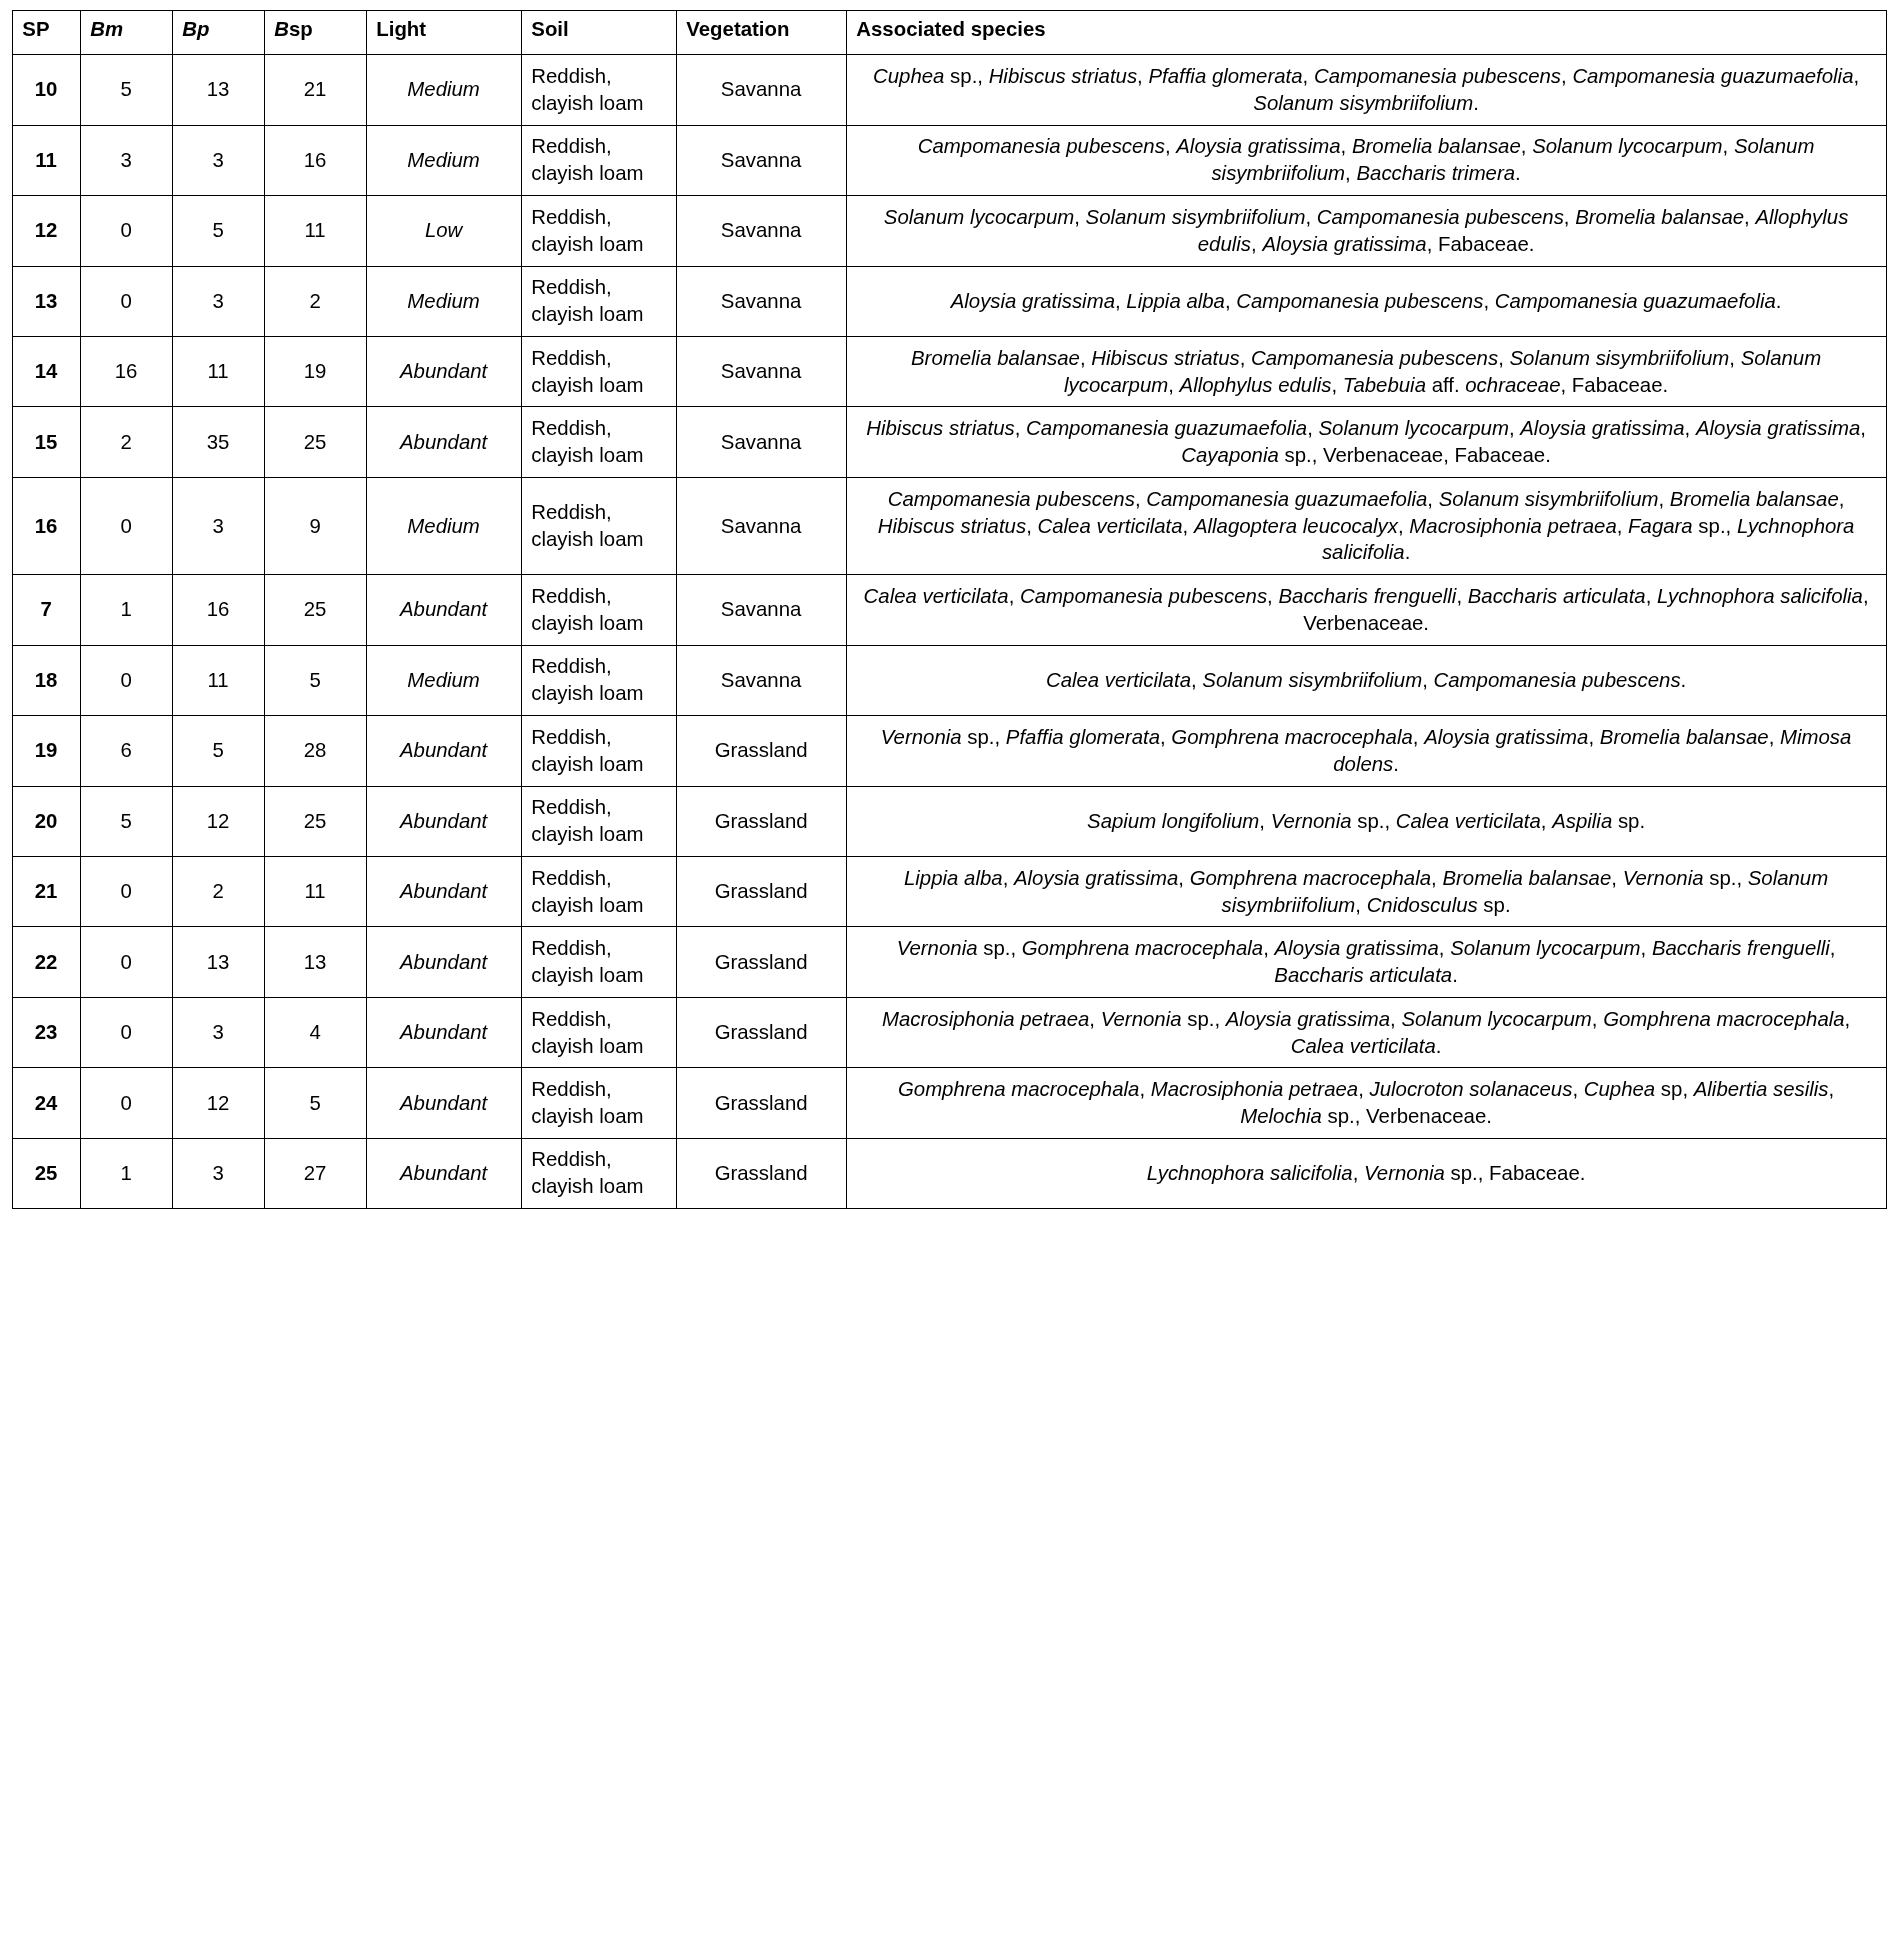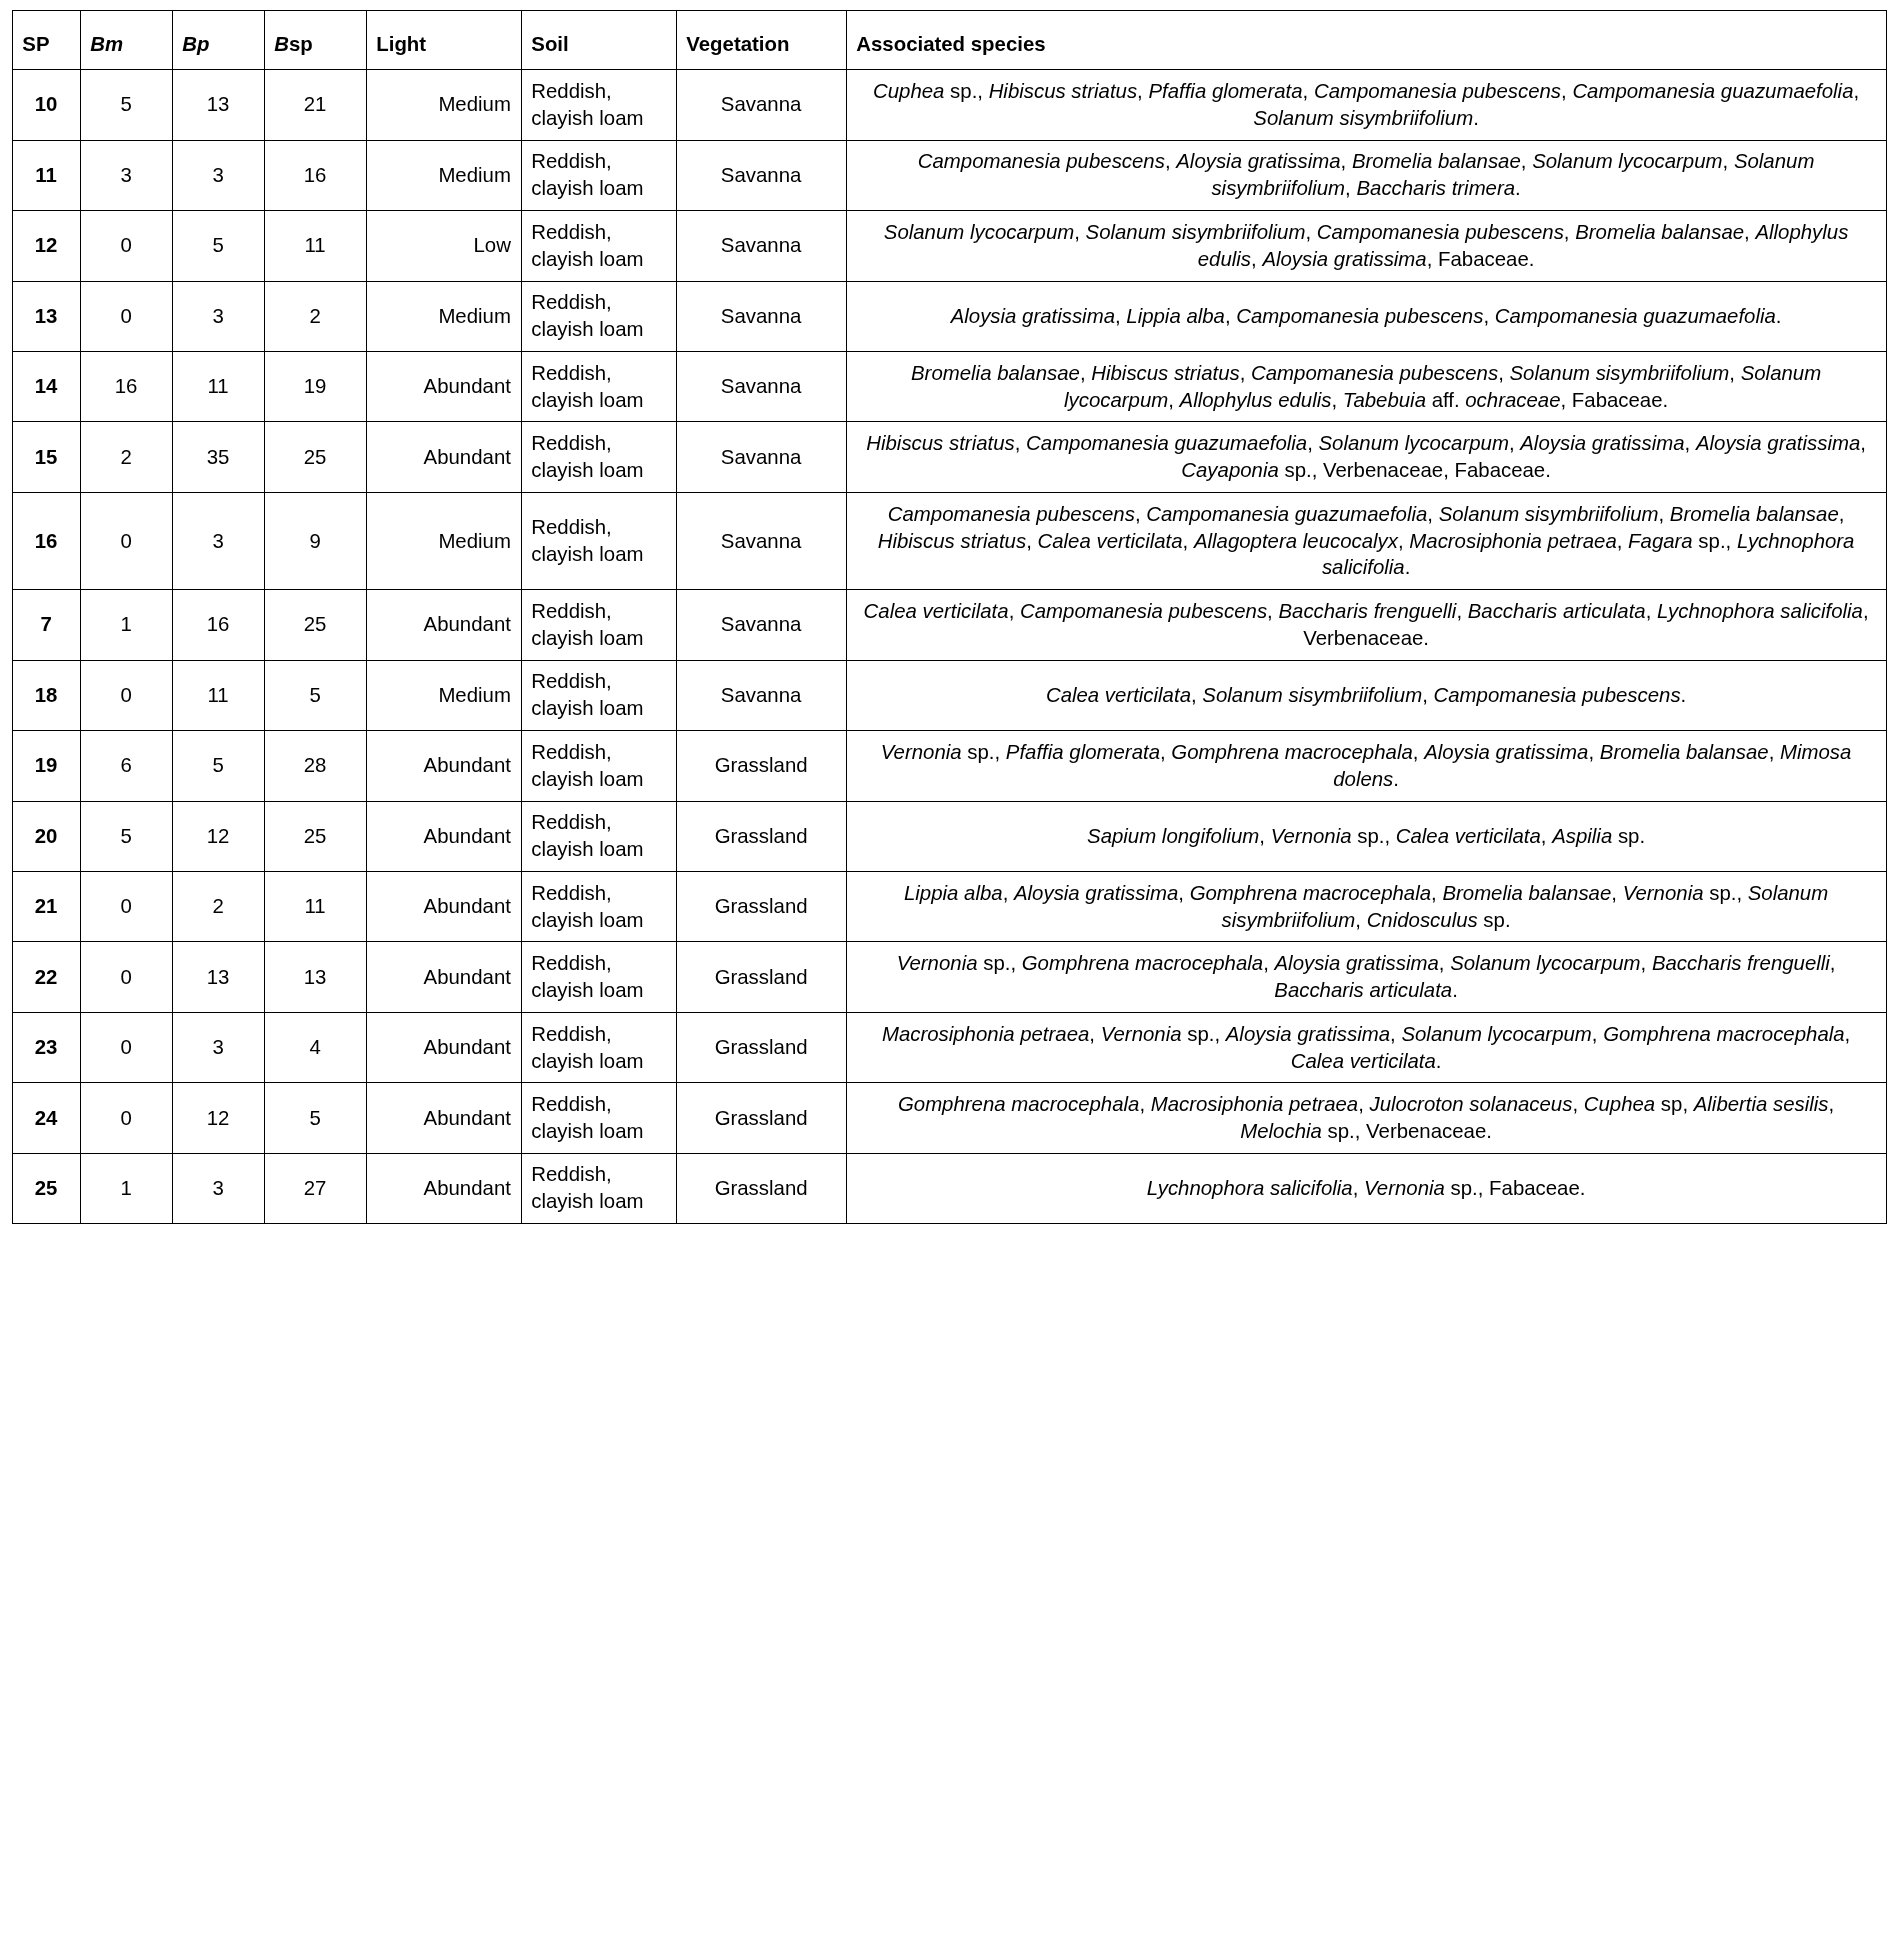--- a/index.html
+++ b/index.html
@@ -26,38 +26,38 @@
   table.data-table td {
     border: 1.9px solid #000000;
     vertical-align: middle;
     padding: 7.8px 9.7px;
     font-size: 20.4px;
     line-height: 1.32;
   }
   table.data-table thead th {
     font-weight: bold;
     text-align: left;
-    padding-top: 20px;
+    padding-top: 5px;
     padding-bottom: 11.6px;
     white-space: nowrap;
   }
   thead th.c-sp      { width: 68px;  text-align: left; }
   thead th.c-bm      { width: 92px;  text-align: center; font-style: italic; }
   thead th.c-bp      { width: 92px;  text-align: center; font-style: italic; }
   thead th.c-bsp     { width: 102px; text-align: center; margin-top: 28px; }
   thead th.c-light   { width: 155px; text-align: center; }
   thead th.c-soil    { width: 155px; text-align: center; margin-left: 28px; }
   thead th.c-veg     { width: 170px; text-align: center; }
   thead th.c-species { width: auto;  text-align: left; }
 
   td.c-sp      { text-align: center; font-weight: bold; }
   td.c-bm,
   td.c-bp,
   td.c-bsp     { text-align: center; }
-  td.c-light   { text-align: right; }
+  td.c-light   { text-align: center; font-style: italic; }
   td.c-soil    { text-align: left; padding-left: 19.4px; }
   td.c-veg     { text-align: center; }
   td.c-species { text-align: center; padding-left: 15.5px; padding-right: 13.6px; }
 
   .bsp-head i { font-style: italic; }
 
   td.c-species i { font-style: italic; }
 
   .footnote {
     font-size: 20.4px;

